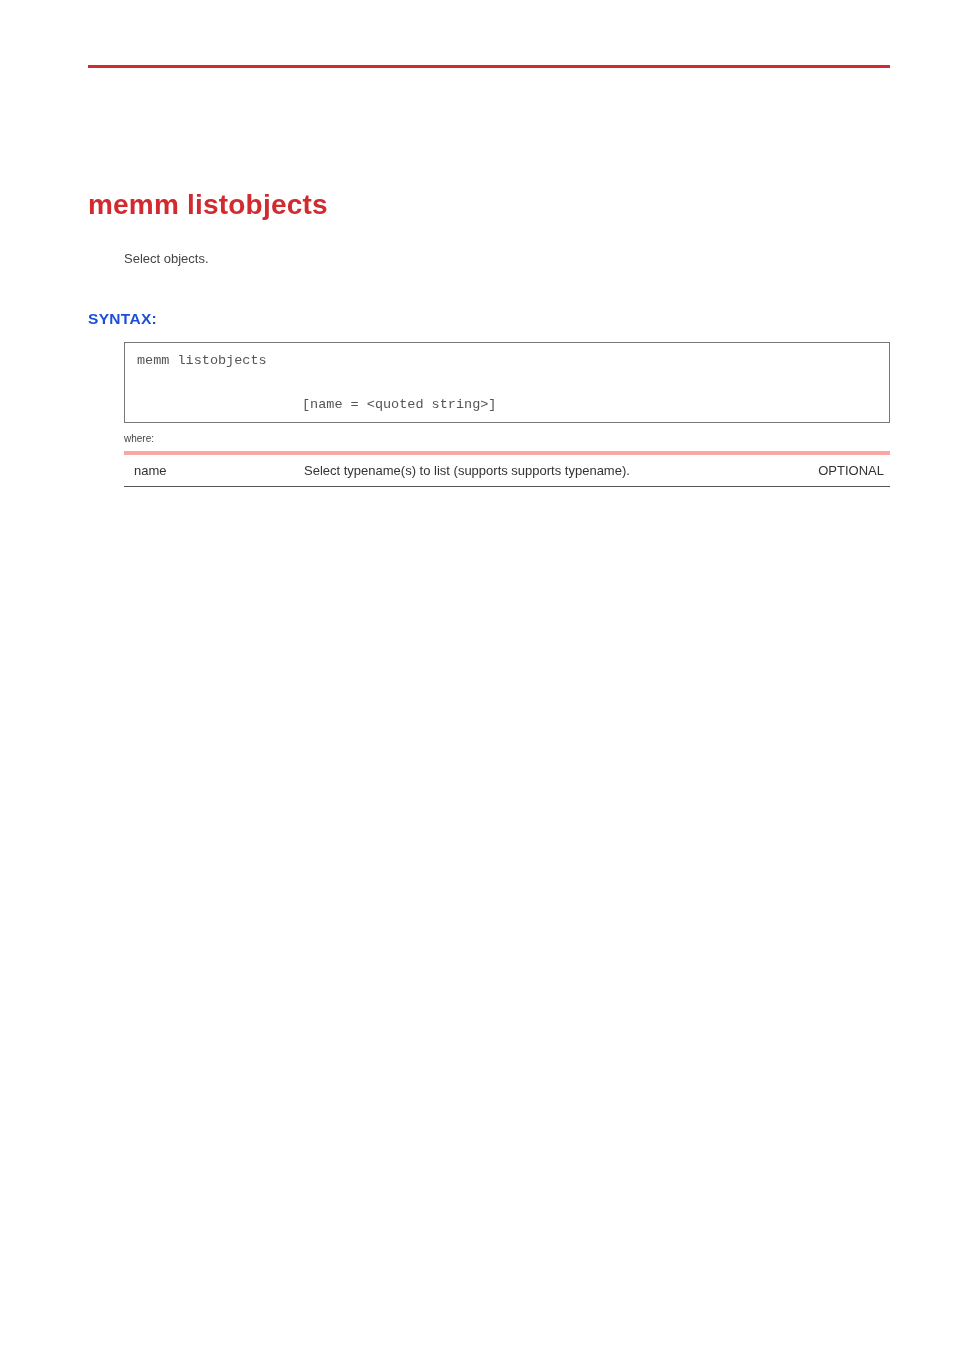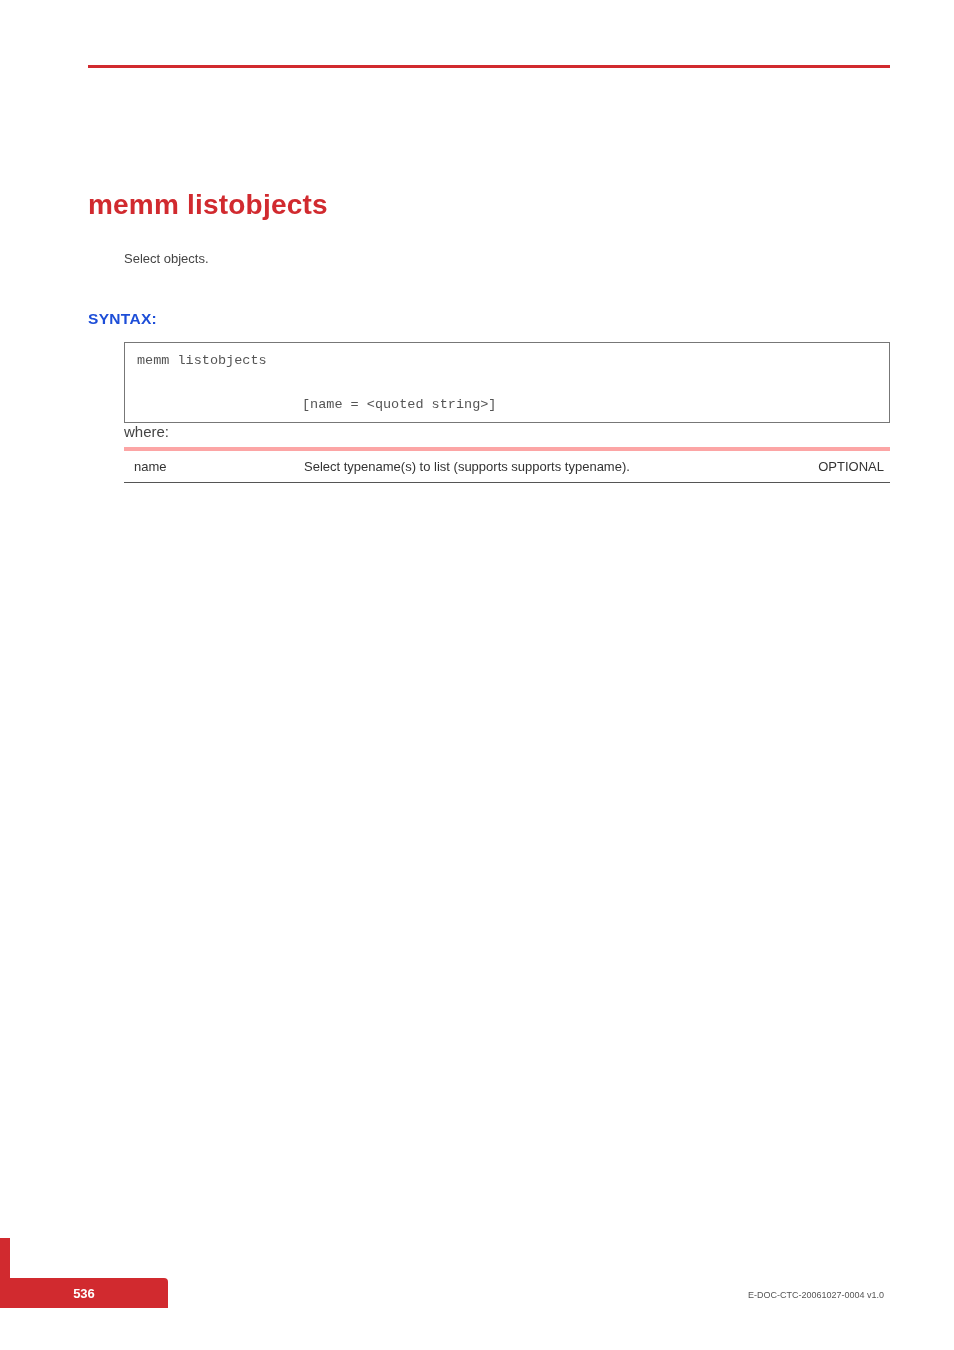--- a/index.html
+++ b/index.html
@@ -69,22 +69,23 @@
   .syntax-cmd {
     width: 165px;
     white-space: pre;
   }
   .syntax-args {
     white-space: pre;
     margin-top: 44px;
   }
   .where-label {
     margin-left: 36px;
+    margin-top: 10px;
     margin-bottom: 7px;
-    font-size: 15px;
+    font-size: 10px;
     color: #444;
   }
   .param-table {
     margin-left: 36px;
     width: calc(100% - 36px);
     border-collapse: collapse;
   }
   .param-table td {
     border-top: 4px solid #fca5a5;
     border-bottom: 1px solid #555;
@@ -168,19 +169,13 @@
       <tbody>
           <tr>
         <td class="col-name">name</td>
         <td class="col-desc">Select typename(s) to list (supports supports typename).</td>
         <td class="col-opt">OPTIONAL</td>
       </tr>
     </tbody>
       </table>
   </div>
 
-  <div class="footer">
-    <div class="page-num-tab">
-      <span>536</span>
-    </div>
-    <div class="doc-ref">E-DOC-CTC-20061027-0004 v1.0</div>
-  </div>
 </div>
 
 </body></html>

